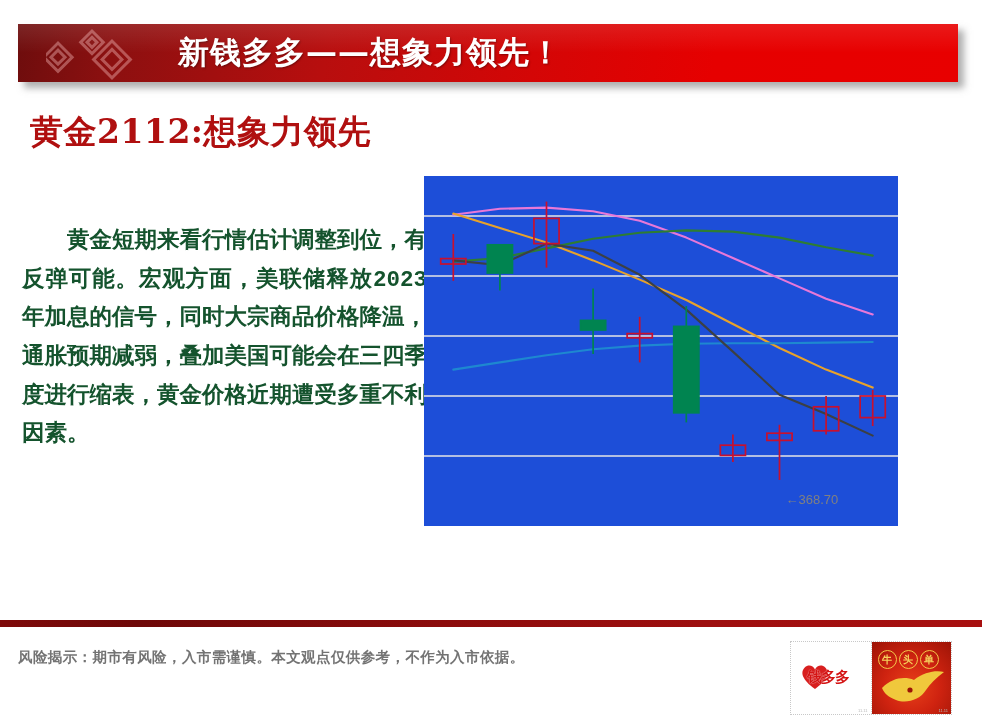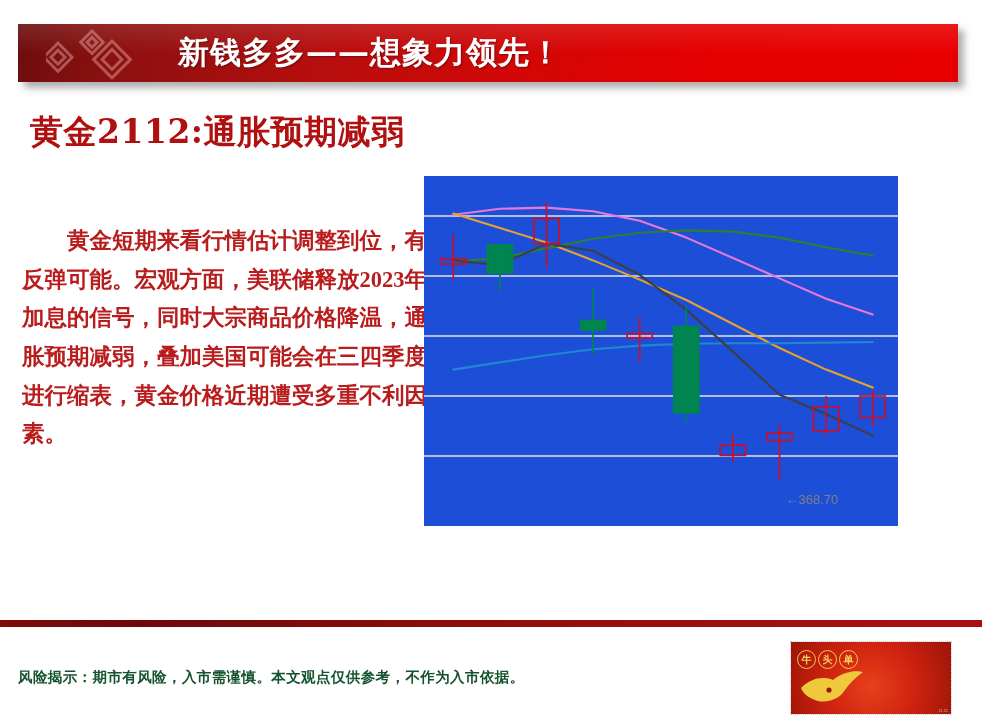--- a/index.html
+++ b/index.html
@@ -37,42 +37,41 @@
 
   
   #slide-title{
     position:absolute;left:30px;top:110px;width:395px;
     color:#b01010;font-size:33px;font-weight:bold;line-height:1.32;
     font-family:"DejaVu Serif","Liberation Serif",serif;
     letter-spacing:.5px;
   }
   #body-paragraph{
     position:absolute;left:22px;top:222px;width:405px;
-    color:#b91c1c;font-size:22.5px;line-height:1.72;
-    font-family:Liberation Serif, serif;
+    color:#14532d;font-size:22.5px;line-height:1.72;
+    font-family:Liberation Mono, monospace;
     text-indent:2em;text-align:justify;font-weight:bold;
   }
 
   
   #chart-panel{
     position:absolute;left:424px;top:176px;width:474px;height:350px;
     background:#1d4ed8;
   }
   #chart-svg{display:block;width:474px;height:350px;}
 
   
   #footer-rule{
     position:absolute;left:0;top:620px;width:982px;height:7px;
     background:linear-gradient(90deg,#7e0a0a 0%,#6e0808 14%,#8c0c0c 45%,#9e0f0f 72%,#a81010 100%);
   }
   #disclaimer{
     position:absolute;left:18px;top:648px;width:760px;
-    color:#14532d;font-size:14.5px;font-weight:bold;letter-spacing:.4px;
+    color:#737373;font-size:14.5px;font-weight:bold;letter-spacing:.4px;
     font-family:"DejaVu Serif","Liberation Serif",serif;
-    margin-top:20px;
   }
   #footer-logo{
     position:absolute;left:790px;top:641px;width:160px;height:72px;
     display:flex;border:1px dotted #c8c8c8;background:#fff;
   }
   .stamp{position:relative;flex:1;overflow:hidden;}
   #stamp-qianduoduo{background:#ffffff;border-right:1px dotted #d0d0d0;}
   #stamp-niutoudan{
     background:radial-gradient(circle at 50% 62%,#e8401a 0%,#cf2310 48%,#9c1406 100%);
   }
@@ -112,21 +111,21 @@
       </g>
       <g transform="translate(66,14) rotate(45)">
         <rect x="0" y="0" width="26" height="26"></rect>
         <rect x="6" y="6" width="14" height="14"></rect>
       </g>
     </g>
   </svg>
   <div id="header-title">新钱多多——想象力领先！</div>
 </div>
 
-<div id="slide-title">黄金2112:通胀预期减弱</div>
+<div id="slide-title">黄金2112:想象力领先</div>
 <div id="body-paragraph">黄金短期来看行情估计调整到位，有反弹可能。宏观方面，美联储释放2023年加息的信号，同时大宗商品价格降温，通胀预期减弱，叠加美国可能会在三四季度进行缩表，黄金价格近期遭受多重不利因素。</div>
 
 <div id="chart-panel">
   <svg id="chart-svg" viewBox="0 0 474 350" preserveAspectRatio="none">
     <g id="grid-group">
         <line x1="0" x2="474" y1="40.00" y2="40.00" stroke="#e6e6e6" stroke-width="1.4"></line>
         <line x1="0" x2="474" y1="100.00" y2="100.00" stroke="#e6e6e6" stroke-width="1.4"></line>
         <line x1="0" x2="474" y1="160.00" y2="160.00" stroke="#e6e6e6" stroke-width="1.4"></line>
         <line x1="0" x2="474" y1="220.00" y2="220.00" stroke="#e6e6e6" stroke-width="1.4"></line>
         <line x1="0" x2="474" y1="280.00" y2="280.00" stroke="#e6e6e6" stroke-width="1.4"></line>
@@ -163,20 +162,27 @@
     <g id="annotation-group">
         <text x="361.50" y="328.00" fill="#808080" font-size="13" font-family="&quot;Liberation Sans&quot;, sans-serif">←368.70</text>
       </g>
   </svg>
 </div>
 
 <div id="footer-rule"></div>
 <div id="disclaimer">风险揭示：期市有风险，入市需谨慎。本文观点仅供参考，不作为入市依据。</div>
 
 <div id="footer-logo">
+  <div class="stamp" id="stamp-qianduoduo">
+    <svg class="heart" viewBox="0 0 32 30">
+      <path d="M16 29 C2 19 0 11 5 6 C9 2 14 4 16 8 C18 4 23 2 27 6 C32 11 30 19 16 29 Z" fill="#d81f1f"></path>
+    </svg>
+    <div id="qdd-text">钱多多</div>
+    <div class="stamp-caption">11.11</div>
+  </div>
   <div class="stamp" id="stamp-niutoudan">
     <div class="ntd-pill" style="left:6px">牛</div>
     <div class="ntd-pill" style="left:27px">头</div>
     <div class="ntd-pill" style="left:48px">单</div>
     <svg id="ntd-bull" viewBox="0 0 68 40">
       <path d="M4 20 C14 10 26 8 36 12 C46 4 58 2 66 4 C58 10 52 16 48 22 C42 32 28 36 18 32 C10 29 6 25 4 20 Z" fill="#f0c83c"></path>
       <circle cx="32" cy="22" r="2.6" fill="#9c1406"></circle>
     </svg>
     <div class="stamp-caption">11.11</div>
   </div>

